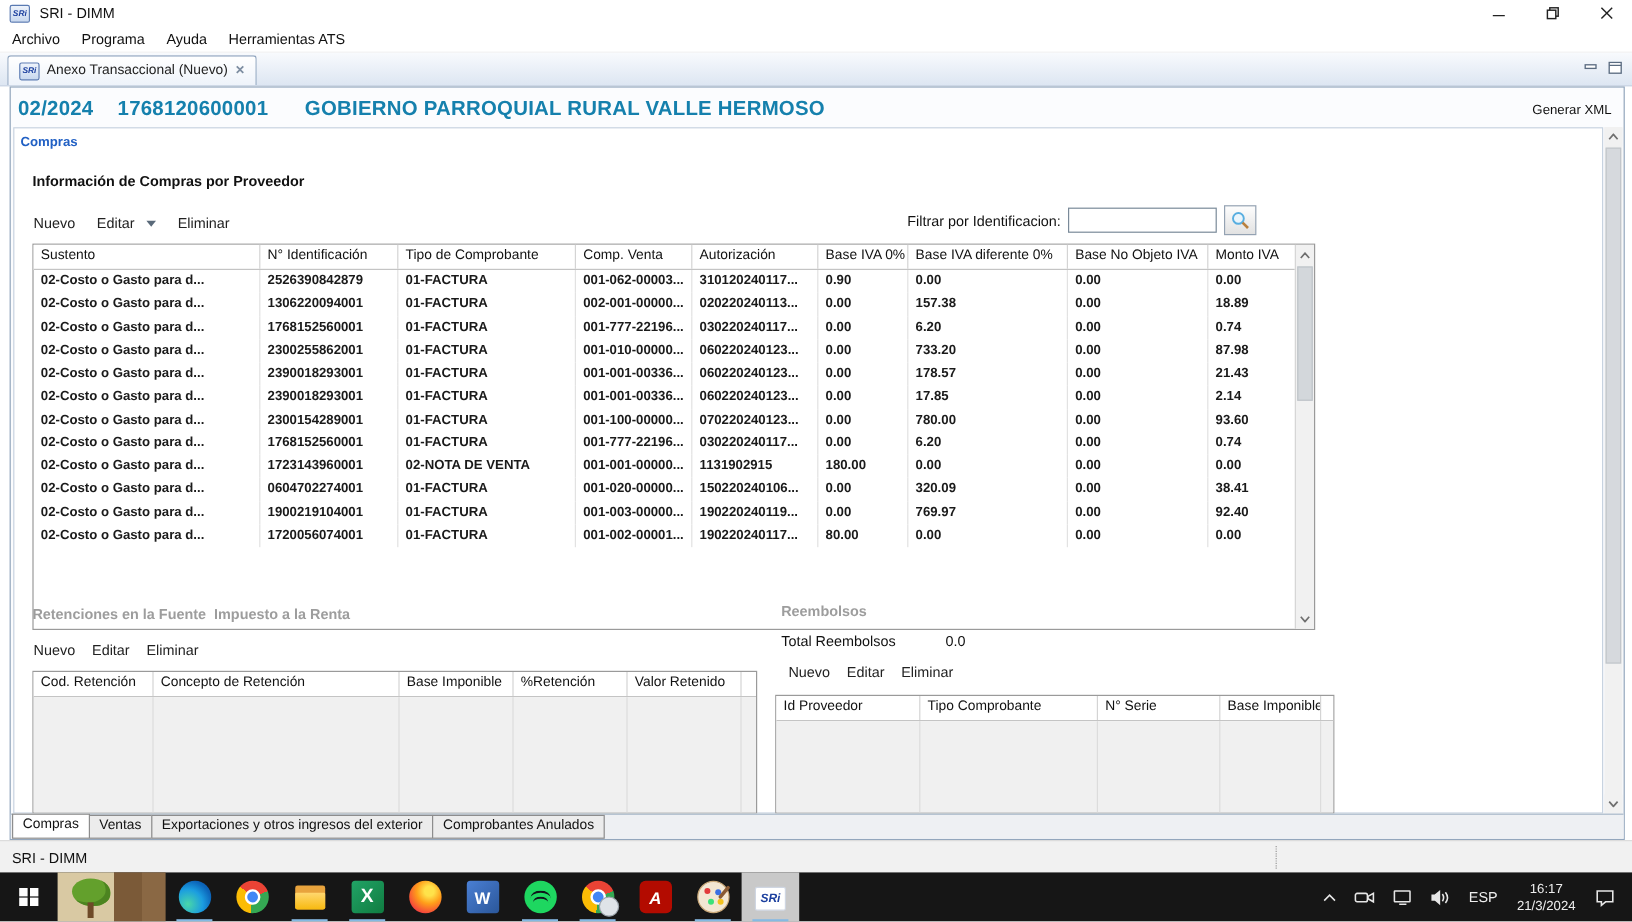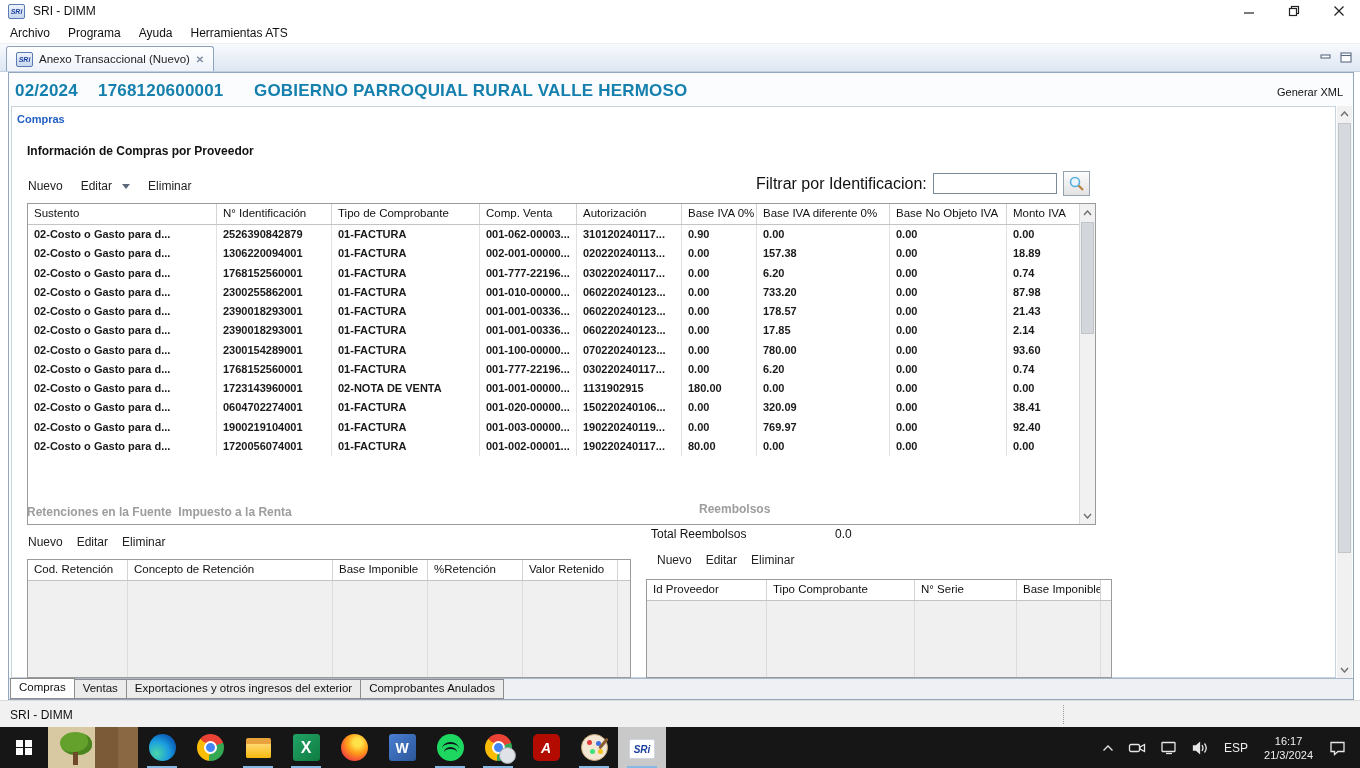--- a/index.html
+++ b/index.html
@@ -48,21 +48,21 @@
   .vs-up { top:0; } .vs-down { bottom:0; }
   .vs-thumb { position:absolute; left:1px; right:1px; top:17px; height:430px; background:#d6d9dd; border:1px solid #c2c6cb; }
 
   
   .lbl-compras { position:absolute; left:5px; top:6px; font-size:11px; font-weight:bold; color:#2160c4; }
   .info-title { position:absolute; left:15px; top:37px; font-size:12px; font-weight:bold; color:#111; }
   .tbl-toolbar { position:absolute; display:flex; align-items:center; gap:18px; font-size:12px; color:#222; }
   .toolbar-main { left:16px; top:72px; }
   .dd-caret { display:inline-block; width:0; height:0; border-left:4px solid transparent; border-right:4px solid transparent; border-top:5px solid #5a6a7a; margin-left:-8px; }
   .filter-group { position:absolute; left:744px; top:64px; display:flex; align-items:center; gap:6px; }
-  .filter-label { font-size:16px; color:#111; }
+  .filter-label { font-size:12px; color:#111; }
   .filter-input { width:124px; height:21px; border:1px solid #7a8a99; font-size:12px; padding:0 4px; background:#fff; }
   .search-btn { width:27px; height:25px; background:linear-gradient(#fdfdfd,#e2e2e2); border:1px solid #94a2b2; display:flex; align-items:center; justify-content:center; }
 
   
   .dtable { position:absolute; border:1px solid #9a9a9a; background:#fff; }
   .dt-head { display:flex; height:21px; border-bottom:1px solid #c4c4c4; background:#fff; }
   .dt-head > div { font-size:11.5px; color:#111; padding:3px 6px 0 6px; border-right:1px solid #d4d4d4; white-space:nowrap; overflow:hidden; }
   .dt-body { position:relative; }
   .dt-row { display:flex; height:19.25px;font-weight:bold; }
   .dt-row > div { font-size:11px; color:#1a1a1a; padding:3px 6px 0 6px; border-right:1px solid #e2e2e2; white-space:nowrap; overflow:hidden; }
@@ -83,23 +83,23 @@
   #compras-table .dt-head > :nth-child(9), #compras-table .dt-row > :nth-child(9) { flex:1; border-right:none; }
   .tbl-scroll { position:absolute; right:0; top:0; bottom:0; width:16px; background:#f1f1f1; border-left:1px solid #d6d6d6; }
   .ts-arrow { position:absolute; left:0; width:15px; height:17px; display:flex; align-items:center; justify-content:center; }
   .ts-arrow svg { stroke:#6f6f6f; fill:none; stroke-width:1.4; }
   .ts-up { top:0; } .ts-down { bottom:0; }
   .ts-thumb { position:absolute; left:1px; right:1px; top:18px; height:112px; background:#d3d7db; border:1px solid #bfc4c9; }
 
   
   .gray-title { position:absolute; font-size:12px; font-weight:bold; color:#9d9d9d; white-space:pre; }
   #ret-title { left:15px; top:398px; }
-  #reemb-title { left:639px; top:395px;margin-left:48px; }
+  #reemb-title { left:639px; top:395px; }
   .toolbar-ret { left:16px; top:428px; gap:14px; }
-  .total-row { position:absolute; left:639px; top:420px; font-size:12px; color:#111; display:flex;gap:47px; }
+  .total-row { position:absolute; left:639px; top:420px; font-size:12px; color:#111; display:flex; }
   .total-label { width:137px; }
   .toolbar-reemb { left:645px; top:446px; gap:14px; }
 
   
   #ret-table { left:15px; top:452px; width:604px; height:119px; }
   #ret-table .dt-head > :nth-child(1), #ret-table .dt-empty > :nth-child(1) { flex:0 0 100px; }
   #ret-table .dt-head > :nth-child(2), #ret-table .dt-empty > :nth-child(2) { flex:0 0 205px; }
   #ret-table .dt-head > :nth-child(3), #ret-table .dt-empty > :nth-child(3) { flex:0 0 95px; }
   #ret-table .dt-head > :nth-child(4), #ret-table .dt-empty > :nth-child(4) { flex:0 0 95px; }
   #ret-table .dt-head > :nth-child(5), #ret-table .dt-empty > :nth-child(5) { flex:0 0 95px; }

